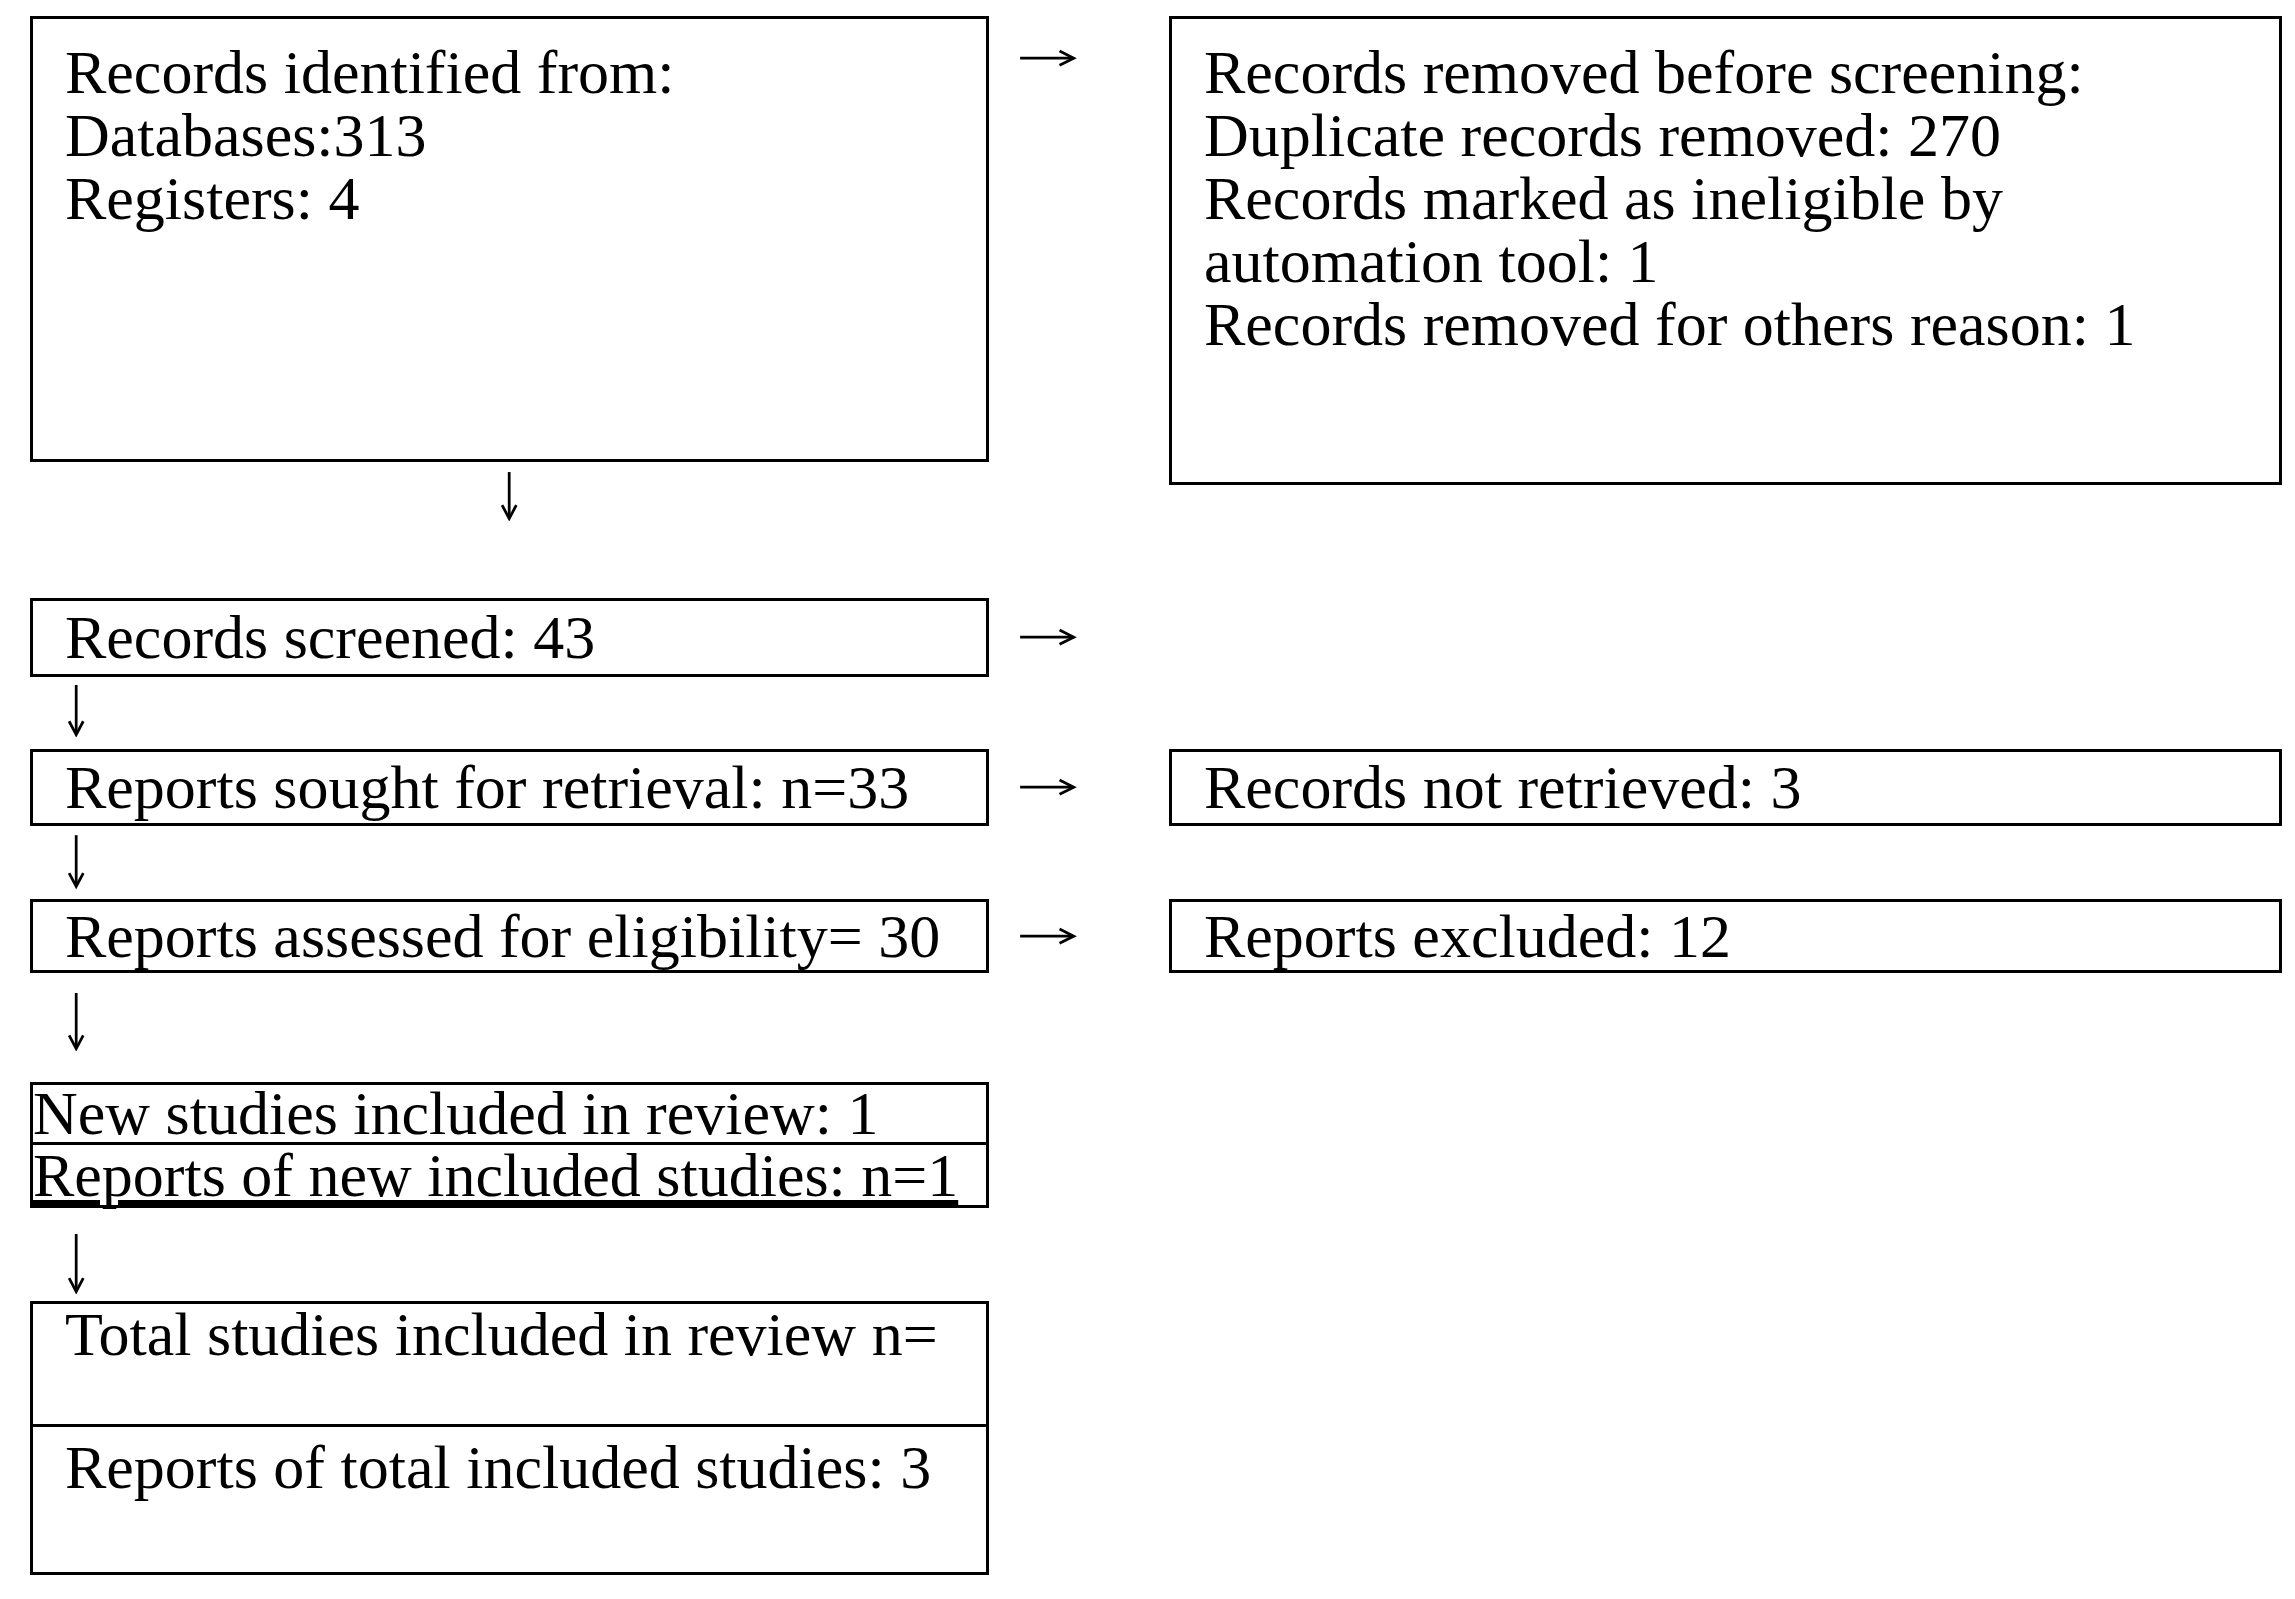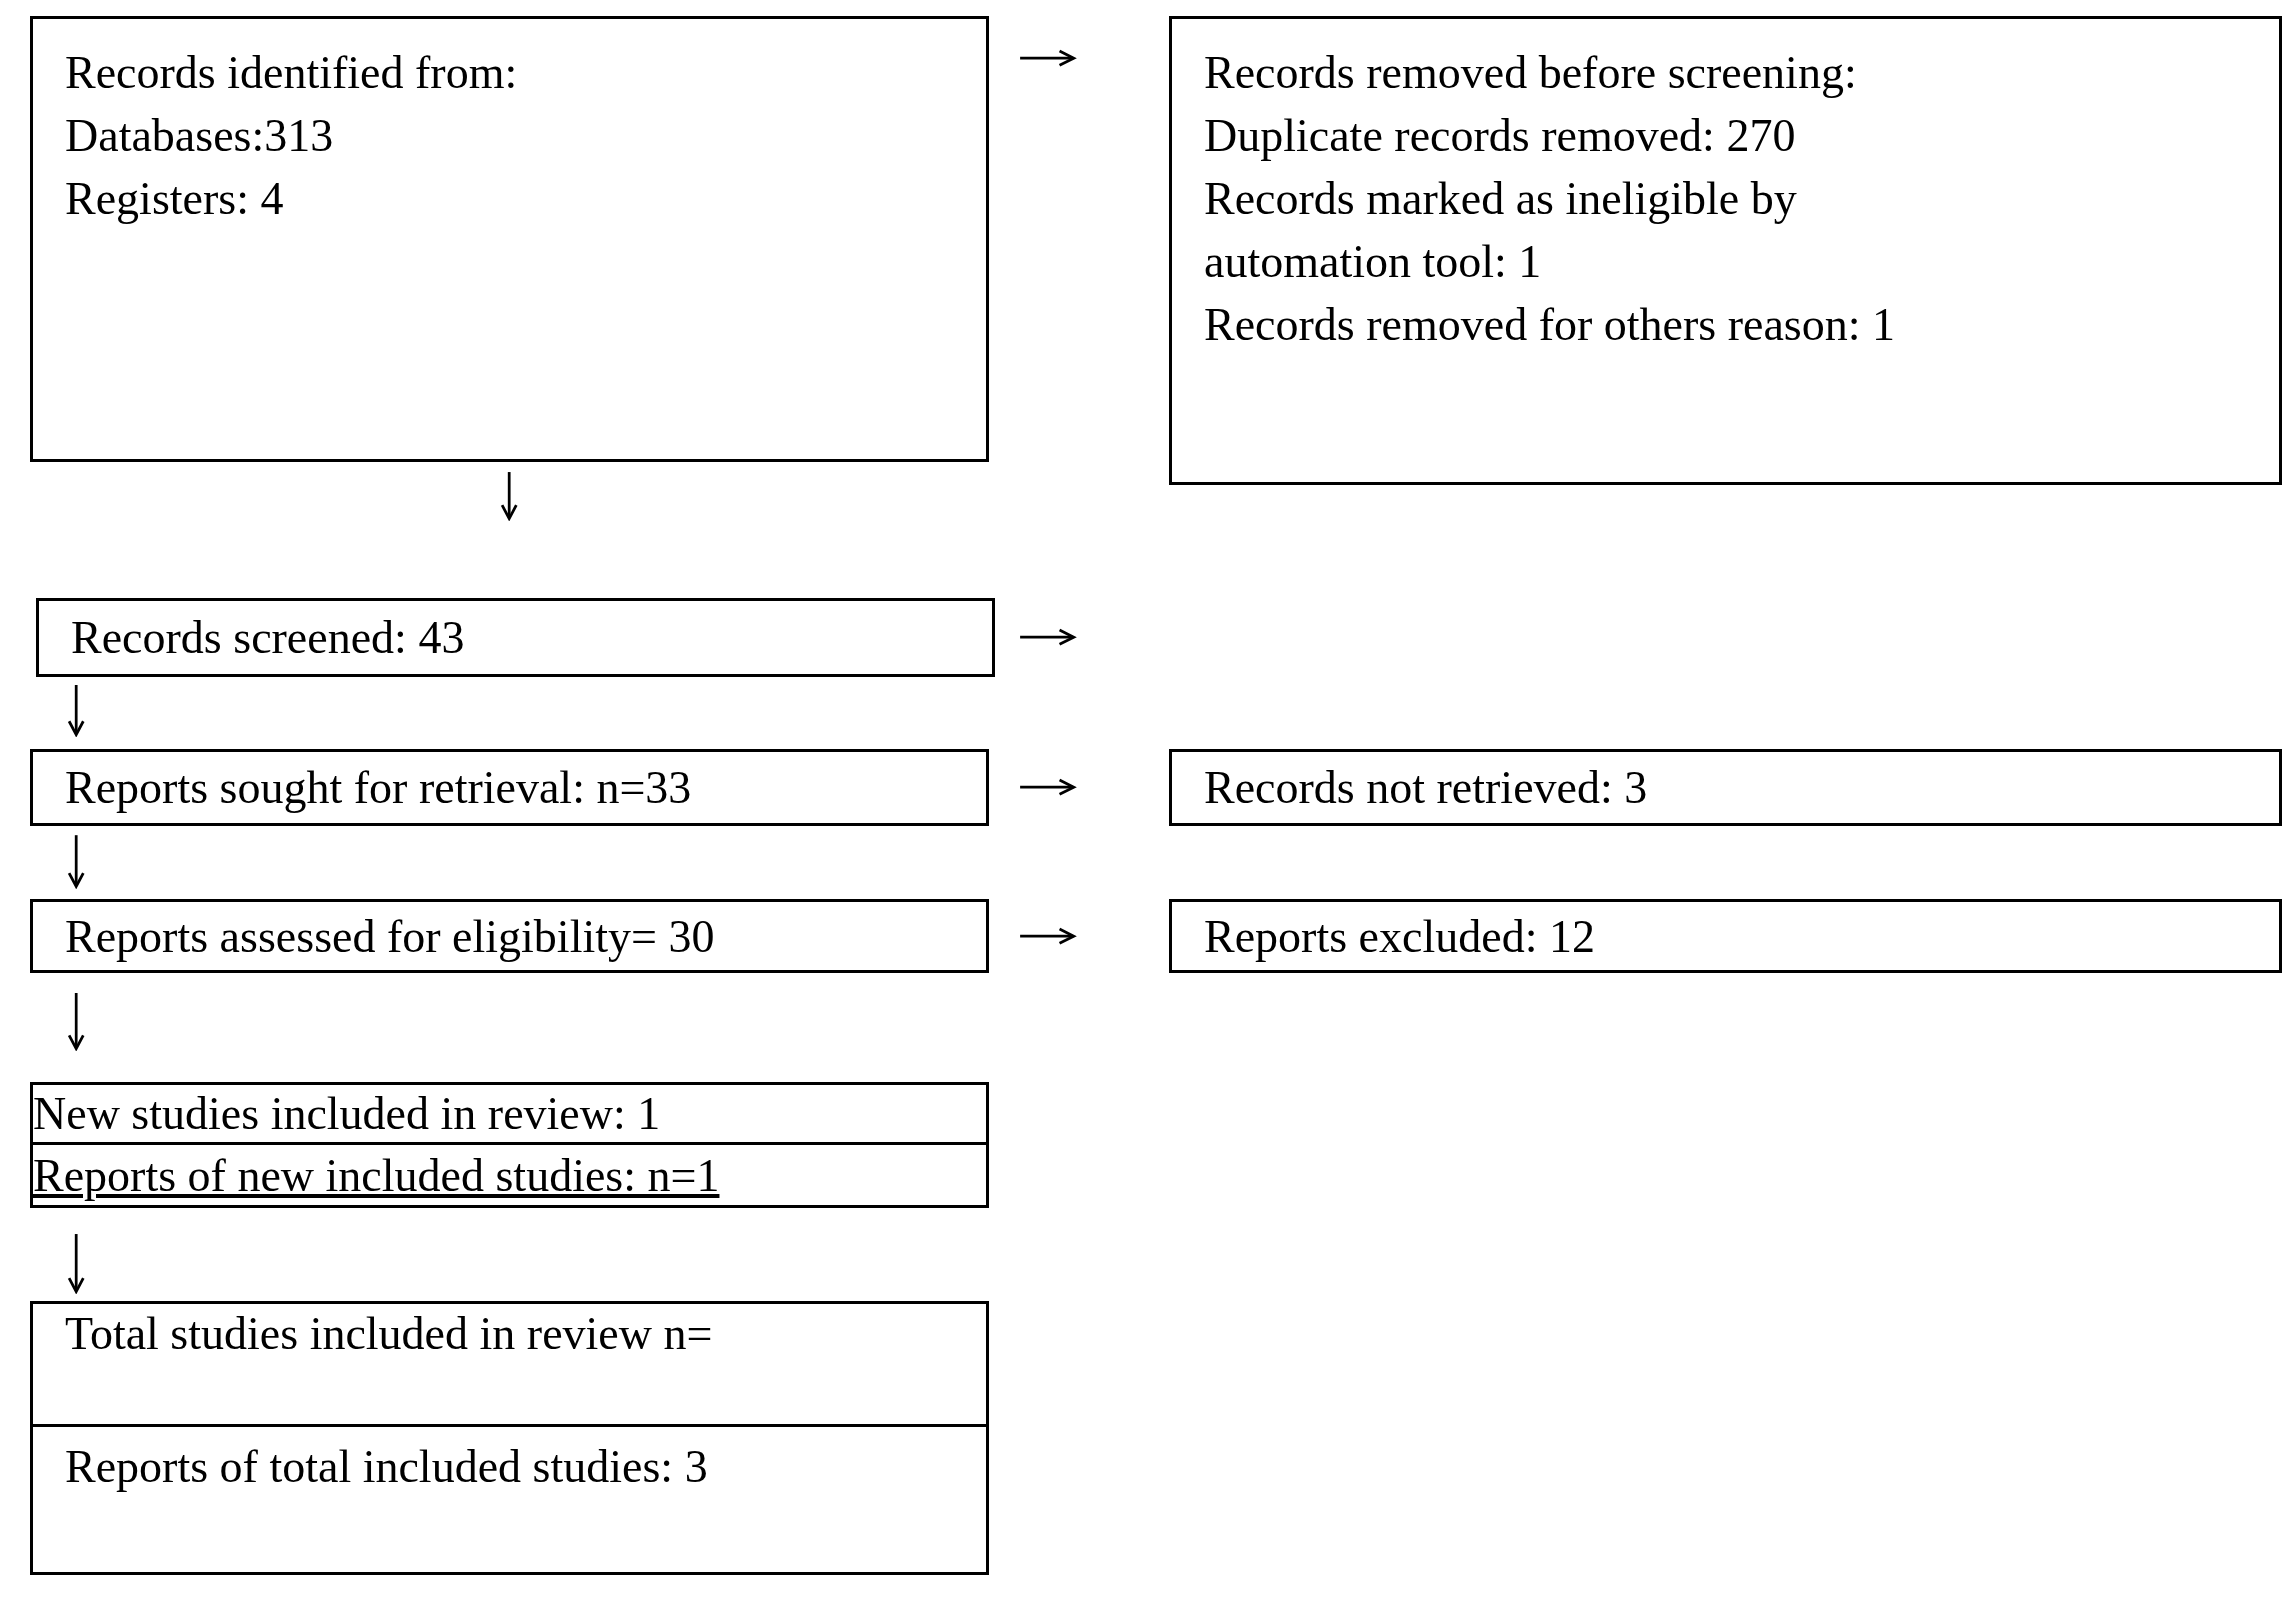--- a/index.html
+++ b/index.html
@@ -7,21 +7,21 @@
     padding: 0;
     background: #ffffff;
   }
   .canvas {
     position: relative;
     width: 2295px;
     height: 1599px;
     background: #ffffff;
     color: #000000;
     font-family: "Liberation Serif", "DejaVu Serif", serif;
-    font-size: 46px;
+    font-size: 62px;
     overflow: hidden;
   }
   .box {
     position: absolute;
     border: 3.2px solid #000000;
     box-sizing: border-box;
     background: #ffffff;
   }
   .box .pad {
     padding: 22px 32px 0 32px;
@@ -71,21 +71,21 @@
   <div class="box" style="left:1169px; top:16px; width:1113px; height:469px;">
     <div class="pad">
       <p>Records removed before screening:</p>
       <p>Duplicate records removed: 270</p>
       <p>Records marked as ineligible by</p>
       <p>automation tool: 1</p>
       <p>Records removed for others reason: 1</p>
     </div>
   </div>
 
-  <div class="box single" style="left:36px; top:598px; width:959px; height:79px;">
+  <div class="box single" style="left:30px; top:598px; width:959px; height:79px;">
     <span>Records screened: 43</span>
   </div>
 
 
   <div class="box single" style="left:30px; top:749px; width:959px; height:77px;">
     <span>Reports sought for retrieval: n=33</span>
   </div>
 
   <div class="box single" style="left:1169px; top:749px; width:1113px; height:77px;text-align:right;">
     <span>Records not retrieved: 3</span>

